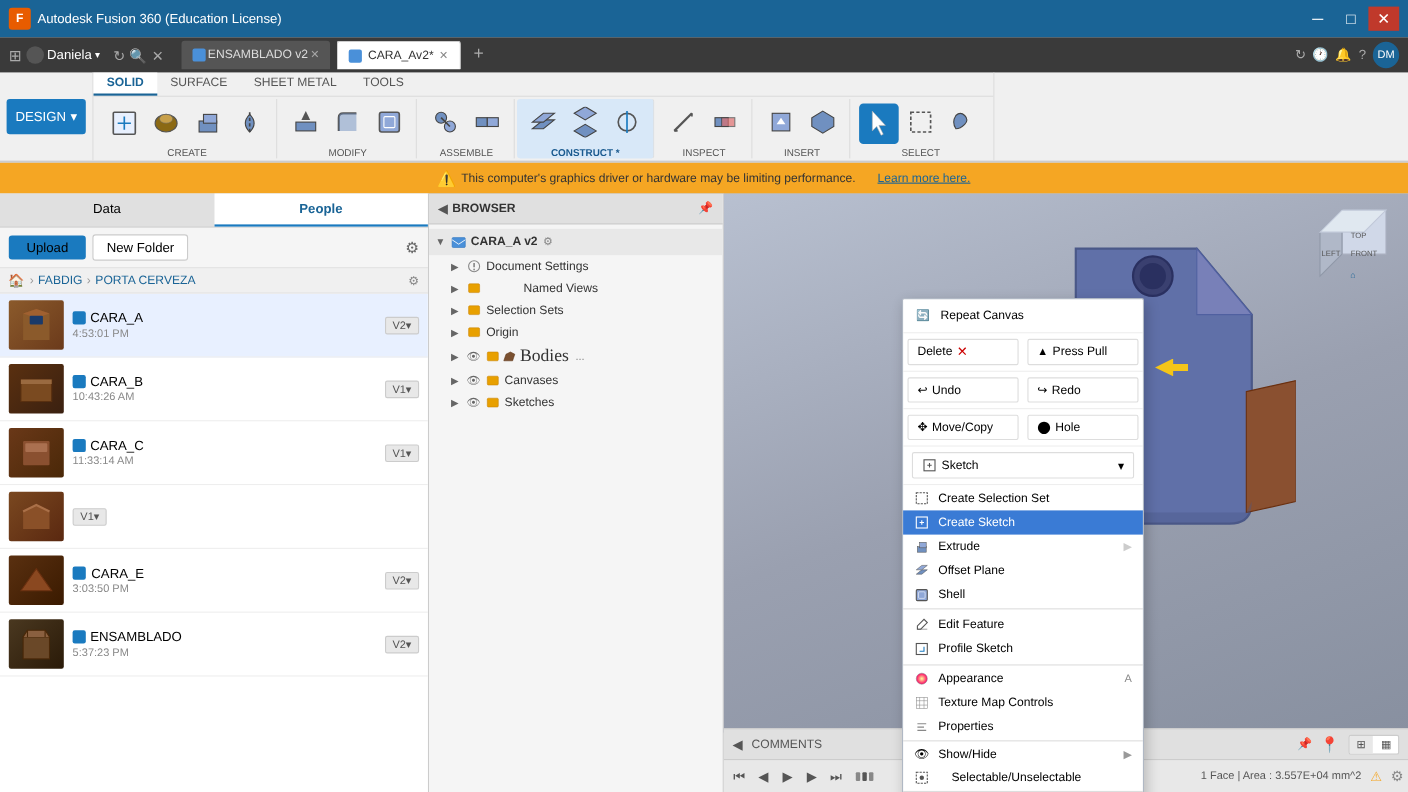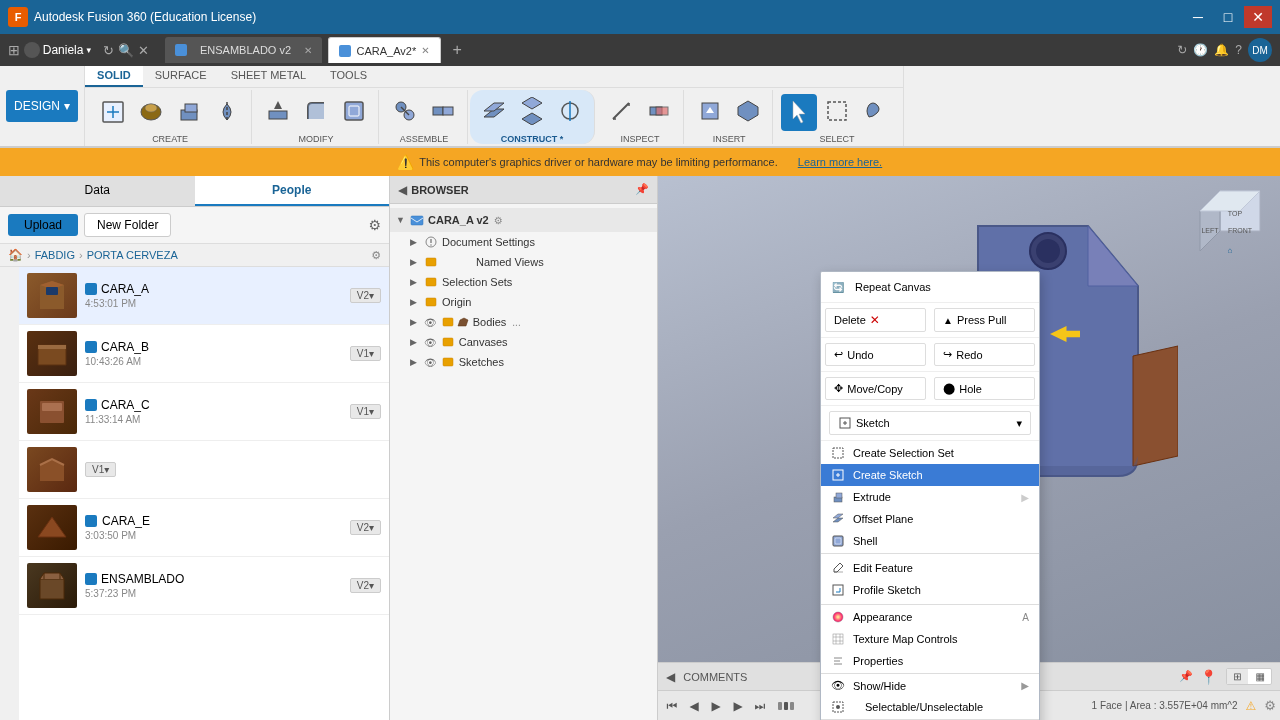--- a/index.html
+++ b/index.html
@@ -29,21 +29,21 @@
     
     
     #dp-tabs { display: flex; background: #e8e8e8; border-bottom: 1px solid #ccc; }
     .dp-tab { flex: 1; height: 30px; display: flex; align-items: center; justify-content: center; cursor: pointer; font-size: 12px; border-bottom: 2px solid transparent; }
     .dp-tab.active { background: white; border-bottom-color: #1a7abf; }
     
     
     #breadcrumb { display: flex; align-items: center; gap: 4px; padding: 4px 8px; background: #f0f0f0; border-bottom: 1px solid #ddd; font-size: 11px; color: #555; }
     
     
-    #file-list { flex: 1; overflow-y: auto; background: white; margin-left: 19px; }
+    #file-list { flex: 1; overflow-y: auto; background: white; }
 
     
     #viewport { flex: 1; background: #c8c8c8; position: relative; overflow: hidden; }
     
     
     #browser-panel { width: 268px; background: #f5f5f5; border-right: 1px solid #ccc; height: 100%; position: absolute; left: 0; top: 0; display: flex; flex-direction: column; }
     .browser-tree { flex: 1; overflow-y: auto; padding: 4px 0; }
     
     
     #scene-area { position: absolute; left: 268px; top: 0; right: 0; bottom: 0; background: linear-gradient(135deg, #b0b8c8 0%, #9aa0b0 100%); }
@@ -73,21 +73,21 @@
     <div style="color:white; font-size:12px; display:flex; align-items:center; gap:3px; cursor:pointer;">
       <span style="width:16px; height:16px; background:#555; border-radius:50%; display:inline-block;"></span>
       <span>Daniela</span>
       <span style="font-size:9px;">▾</span>
     </div>
     <div style="color:#aaa; cursor:pointer; font-size:13px; margin-left:8px;">↻</div>
     <div style="color:#aaa; cursor:pointer; font-size:13px;">🔍</div>
     <div style="color:#aaa; cursor:pointer; font-size:13px;">✕</div>
   </div>
 
-  <div style="height:26px; padding:0 10px; background:#555; border-radius:3px 3px 0 0; display:flex; align-items:center; gap:13px; font-size:11px; color:#ddd; cursor:pointer;">
+  <div style="height:26px; padding:0 10px; background:#555; border-radius:3px 3px 0 0; display:flex; align-items:center; gap:2px; font-size:11px; color:#ddd; cursor:pointer;">
     <span style="width:12px; height:12px; background:#4a90d9; border-radius:2px; display:inline-block;"></span>
     <span>ENSAMBLADO v2</span>
     <span style="font-size:10px; opacity:0.6; cursor:pointer;">✕</span>
   </div>
   <div style="height:26px; padding:0 10px; background:white; border-radius:3px 3px 0 0; display:flex; align-items:center; gap:5px; font-size:11px; color:#333; cursor:pointer; border:1px solid #ccc; border-bottom:none;">
     <span style="width:12px; height:12px; background:#4a90d9; border-radius:2px; display:inline-block;"></span>
     <span>CARA_Av2*</span>
     <span style="font-size:10px; opacity:0.6; cursor:pointer;">✕</span>
   </div>
   <div style="color:#aaa; font-size:16px; cursor:pointer; padding:0 6px;">+</div>
@@ -187,21 +187,21 @@
           <div style="padding:3px 4px; cursor:pointer;">
             <svg width="28" height="28" viewBox="0 0 28 28" fill="none">
                 <rect x="4" y="10" width="10" height="8" fill="#7090c0" stroke="#444" stroke-width="1"></rect>
                 <rect x="14" y="10" width="10" height="8" fill="#90a8d8" stroke="#444" stroke-width="1"></rect>
               </svg>
           </div>
         </div>
         <div style="font-size:9px; color:#555; text-transform:uppercase;">ASSEMBLE</div>
       </div>
 
-      <div style="display:flex; flex-direction:column; align-items:center; border-right:1px solid #ddd; padding:0 6px; height:100%; background:#d8e8f8; border-radius:13px;">
+      <div style="display:flex; flex-direction:column; align-items:center; border-right:1px solid #ddd; padding:0 6px; height:100%; background:#d8e8f8; border-radius:3px;">
         <div style="display:flex; gap:2px; flex:1; align-items:center;">
           <div style="padding:3px 4px; cursor:pointer;">
             <svg width="28" height="28" viewBox="0 0 28 28" fill="none">
                 <parallelogram></parallelogram>
                 <path d="M4 20 L14 12 L24 12 L14 20 Z" fill="#7090c0" stroke="#444" stroke-width="1"></path>
                 <path d="M4 14 L14 6 L24 6 L14 14 Z" fill="#90a8d8" stroke="#444" stroke-width="1"></path>
               </svg>
           </div>
           <div style="padding:3px 4px; cursor:pointer;">
             <svg width="28" height="28" viewBox="0 0 28 28" fill="none">
@@ -478,21 +478,21 @@
 
         <div style="display:flex; align-items:center; padding:3px 6px 3px 20px; cursor:pointer; gap:4px;">
           <span style="color:#666; font-size:9px; width:10px;">▶</span>
           <span style="font-size:10px; color:#666; cursor:pointer;">👁</span>
           <svg width="14" height="14" viewBox="0 0 14 14">
               <rect x="2" y="3" width="10" height="8" rx="1" fill="#e8a000" stroke="#c88000" stroke-width="0.5"></rect>
             </svg>
           <svg width="14" height="14" viewBox="0 0 14 14" style="margin-left:-4px;">
               <path d="M3 11 L5 5 L9 3 L13 5 L11 11 Z" fill="#7a5030" stroke="#5a3010" stroke-width="0.5"></path>
             </svg>
-          <span style="font-size:11px; color:#333;">Bodies</span>
+          <span style="font-size:16px; color:#333;font-family:Liberation Serif, serif;">Bodies</span>
           <span style="font-size:10px; color:#888; margin-left:2px;">...</span>
         </div>
 
         <div style="display:flex; align-items:center; padding:3px 6px 3px 20px; cursor:pointer; gap:4px;">
           <span style="color:#666; font-size:9px; width:10px;">▶</span>
           <span style="font-size:10px; color:#666; cursor:pointer;">👁</span>
           <svg width="14" height="14" viewBox="0 0 14 14">
               <rect x="2" y="3" width="10" height="8" rx="1" fill="#e8a000" stroke="#c88000" stroke-width="0.5"></rect>
             </svg>
           <span style="font-size:11px; color:#333;">Canvases</span>

